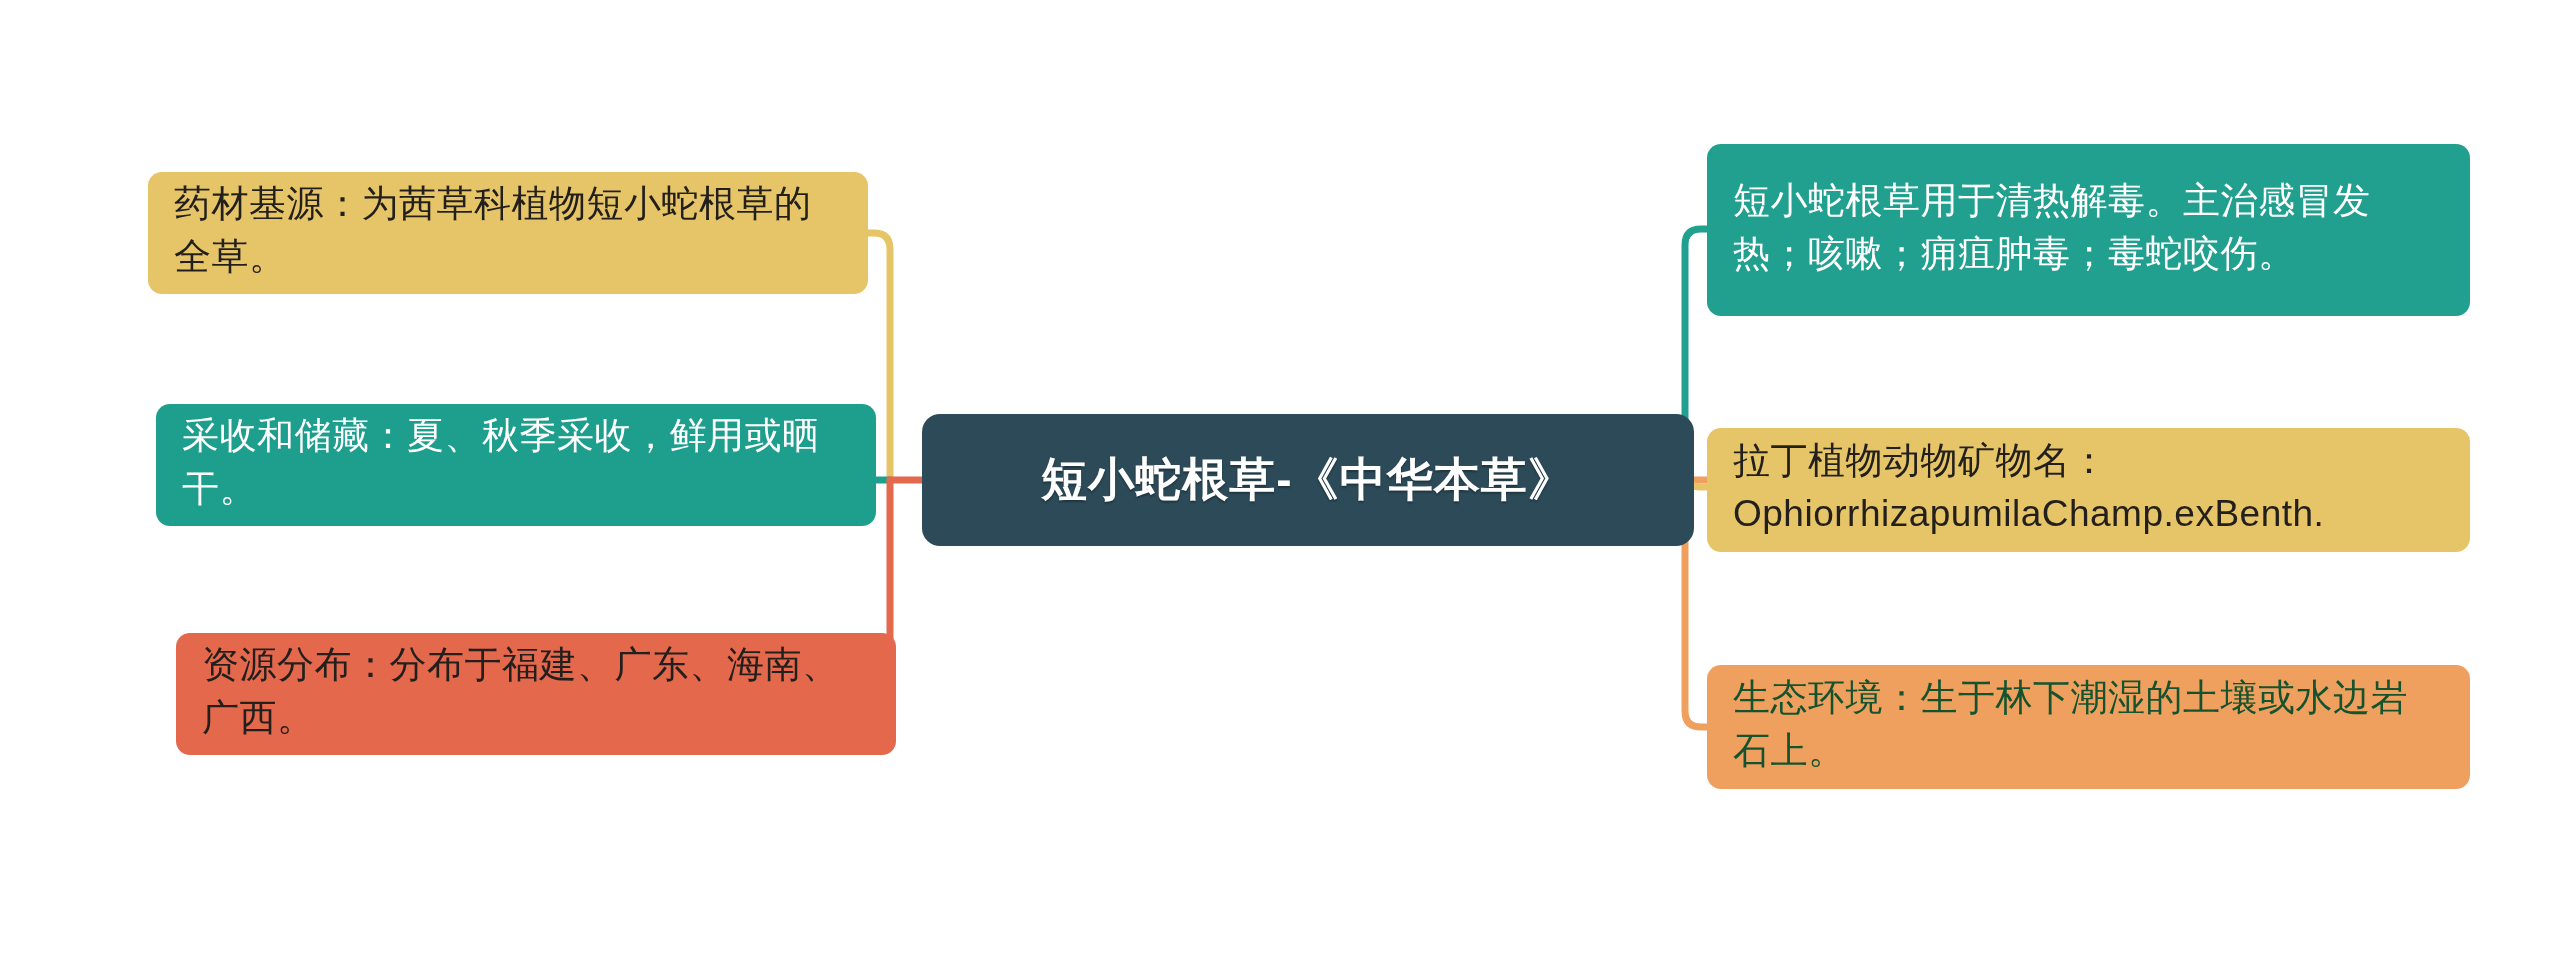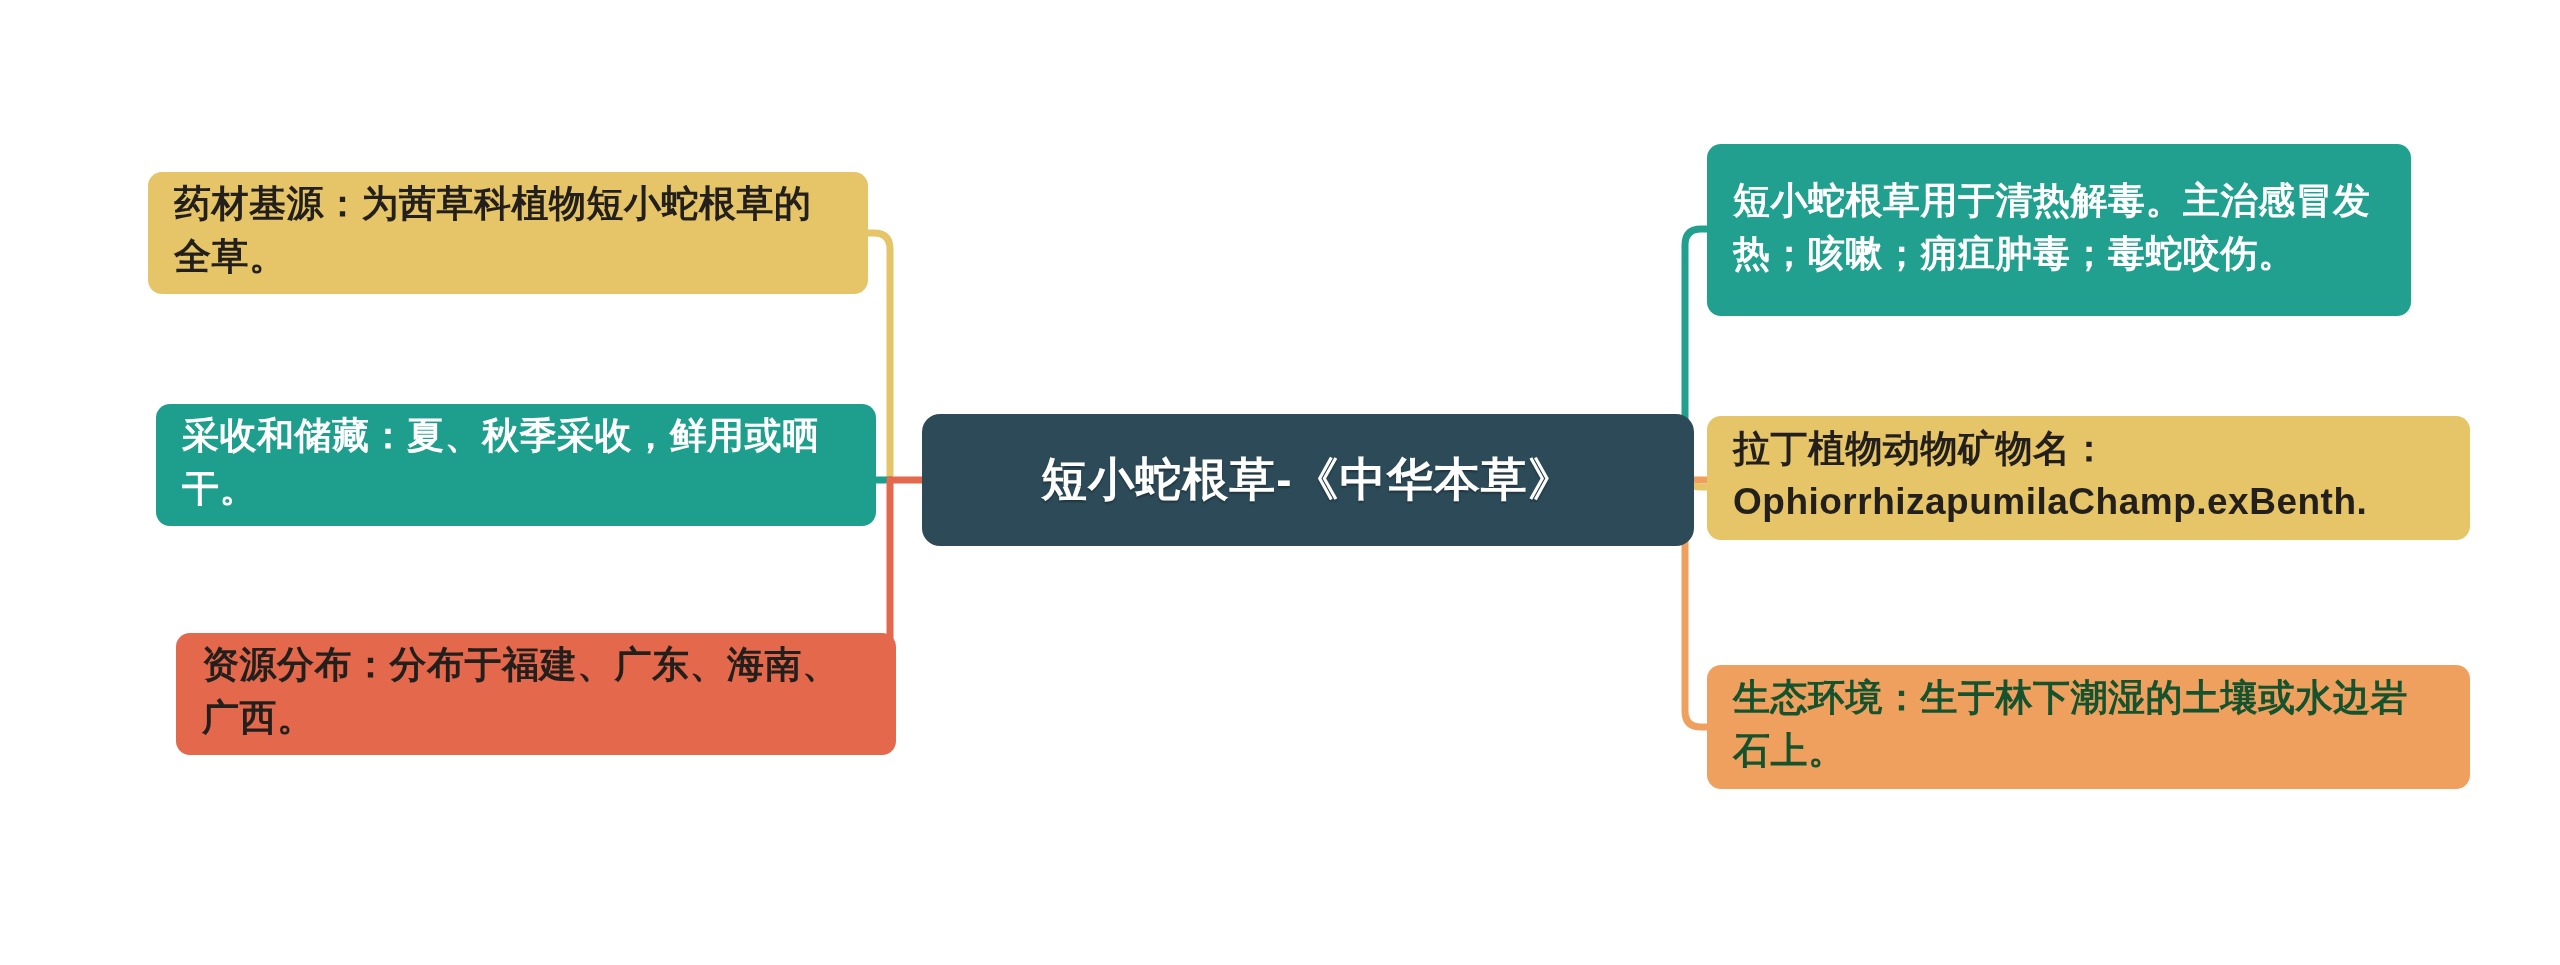--- a/index.html
+++ b/index.html
@@ -32,21 +32,21 @@
     display: flex;
     align-items: center;
     padding: 10px 26px 14px 26px;
   }
   .node .txt {
     display: block;
     width: 100%;
     font-size: 37px;
     line-height: 1.42;
     letter-spacing: 0.5px;
-    font-weight: 700;
+    font-weight: 400;
   }
   .dark-text .txt {
     color: #231f1c;
   }
   .light-text .txt {
     color: #ffffff;
   }
   
   #center-node {
     left: 922px;
@@ -66,22 +66,22 @@
     text-align: center;
     letter-spacing: 1px;
     text-shadow: 0 2px 2px rgba(0,0,0,0.28);
     line-height: 1.2;
   }
   
   #node-l0 { left: 148px; top: 172px;  width: 720px; height: 122px; background: #e5c567; }
   #node-l1 { left: 156px; top: 404px;  width: 720px; height: 122px; background: #1e9e8d; }
   #node-l2 { left: 148px; top: 633px;  width: 720px; height: 122px; background: #e4684c; }
   
-  #node-r0 { left: 1707px; top: 144px; width: 704px; height: 172px; background: #21a08f; }
-  #node-r1 { left: 1707px; top: 416px; width: 763px; height: 124px; background: #e5c567; }
+  #node-r0 { left: 1707px; top: 144px; width: 763px; height: 172px; background: #21a08f; }
+  #node-r1 { left: 1707px; top: 428px; width: 763px; height: 124px; background: #e5c567; }
   #node-r2 { left: 1707px; top: 665px; width: 763px; height: 124px; background: #f0a05e; }
 </style>
 </head>
 <body>
 
 <div id="canvas">
 
   <svg id="connectors" viewBox="0 0 2560 965" width="2560" height="965" xmlns="http://www.w3.org/2000/svg">
 
     <path d="M 868 233 H 874 Q 890 233 890 249 V 480" fill="none" stroke="#e5c567" stroke-width="7" stroke-linecap="round"></path>

